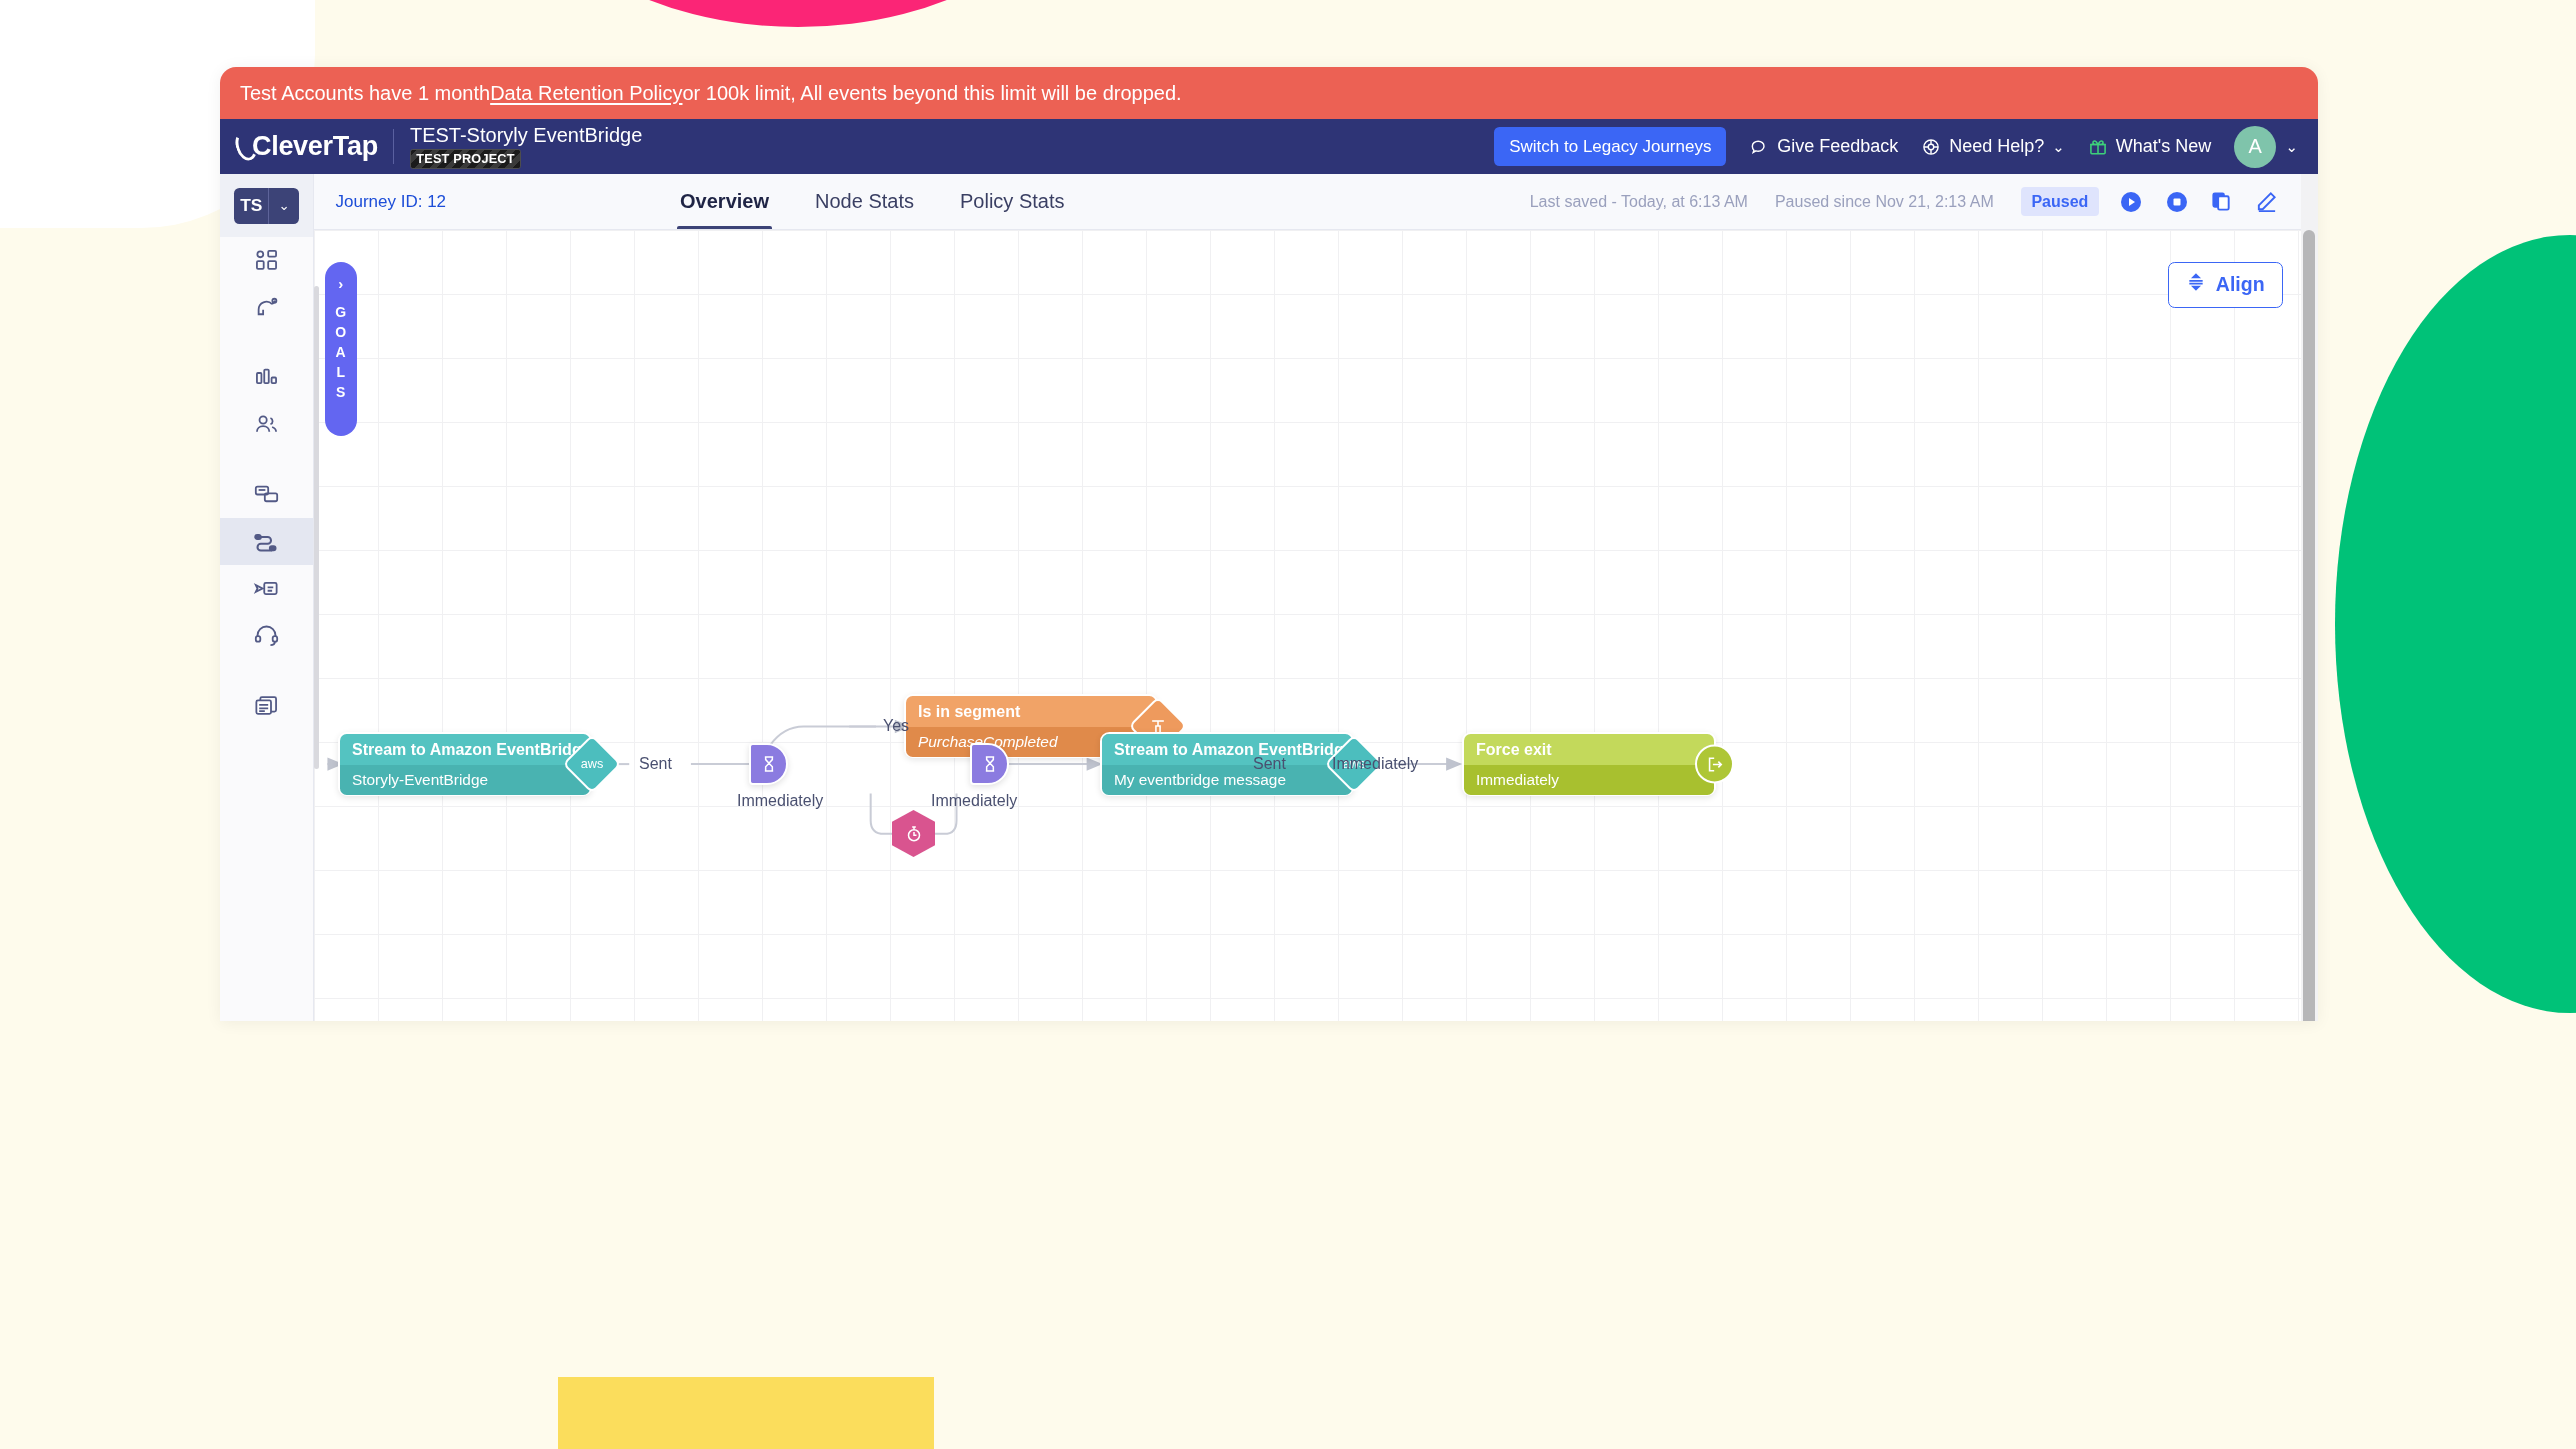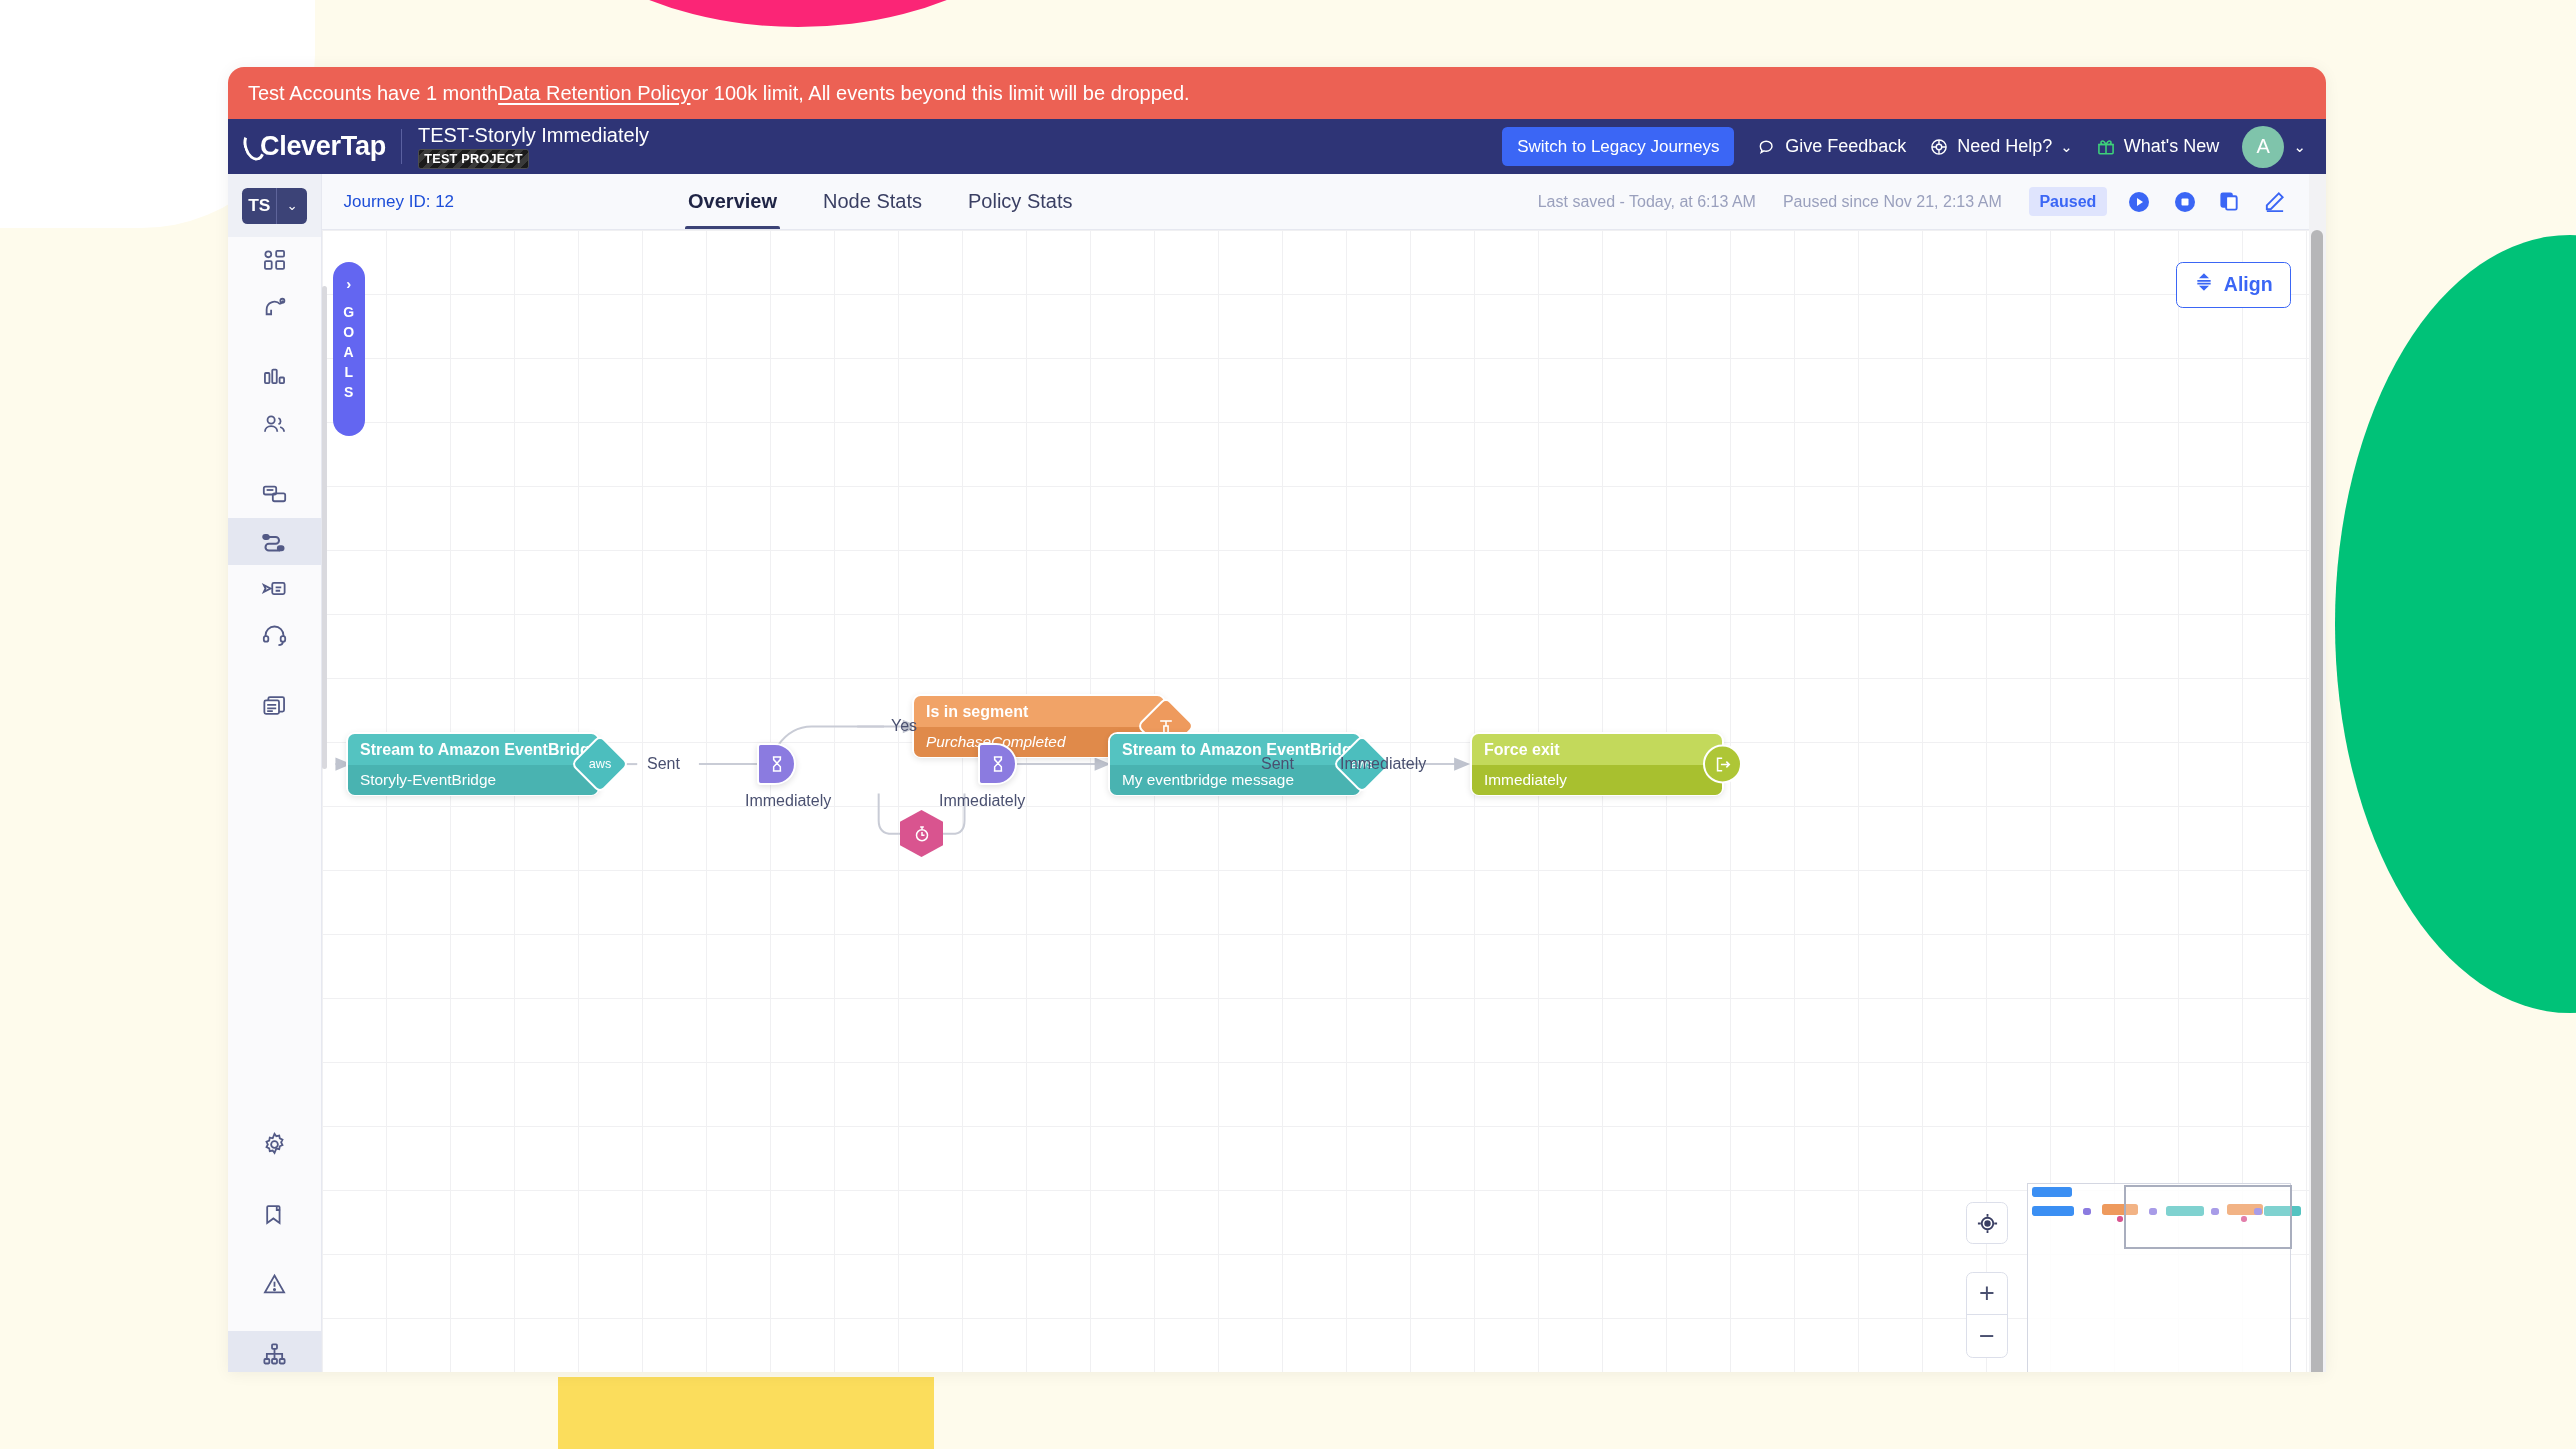--- a/index.html
+++ b/index.html
@@ -33,22 +33,22 @@
   .bg-whiteblob {
     left: -101px; top: -201px;
     width: 416px; height: 429px;
     background: #FFFFFF;
     border-radius: 0 0 174px 0;
   }
 
   
   .app-window {
     position: absolute;
-    left: 228px; top: 67px;
-    width: 2098px; height: 1305px;
+    left: 220px; top: 67px;
+    width: 2098px; height: 954px;
     border-radius: 16px 16px 0 0;
     overflow: hidden;
     z-index: 5;
     box-shadow: 0 1.3px 16px rgba(0,0,0,0.06);
   }
 
   
   .banner {
     height: 52px;
     background: #EC6154;
@@ -376,21 +376,21 @@
       <span> or 100k limit, All events beyond this limit will be dropped.</span>
   </div>
 
   <div class="topnav">
     <div class="logo">
       <span class="logo-arc"></span>
       <span>CleverTap</span>
     </div>
     <div class="vdiv"></div>
     <div class="proj-block">
-      <div class="proj-name">TEST-Storyly Immediately</div>
+      <div class="proj-name">TEST-Storyly EventBridge</div>
       <div class="proj-badge">TEST PROJECT</div>
     </div>
 
     <div class="topnav-right">
       <button class="legacy-btn">Switch to Legacy Journeys</button>
 
       <div class="nav-item">
         <span>
           <svg width="20" height="20" viewBox="0 0 24 24" fill="none" stroke="#fff" stroke-width="1.7">
             <path d="M4 11c0-3.3 3.1-6 7-6s7 2.7 7 6-3.1 6-7 6c-.9 0-1.8-.1-2.6-.4L5 18.5l.9-2.6C4.7 14.6 4 12.9 4 11z"></path>

